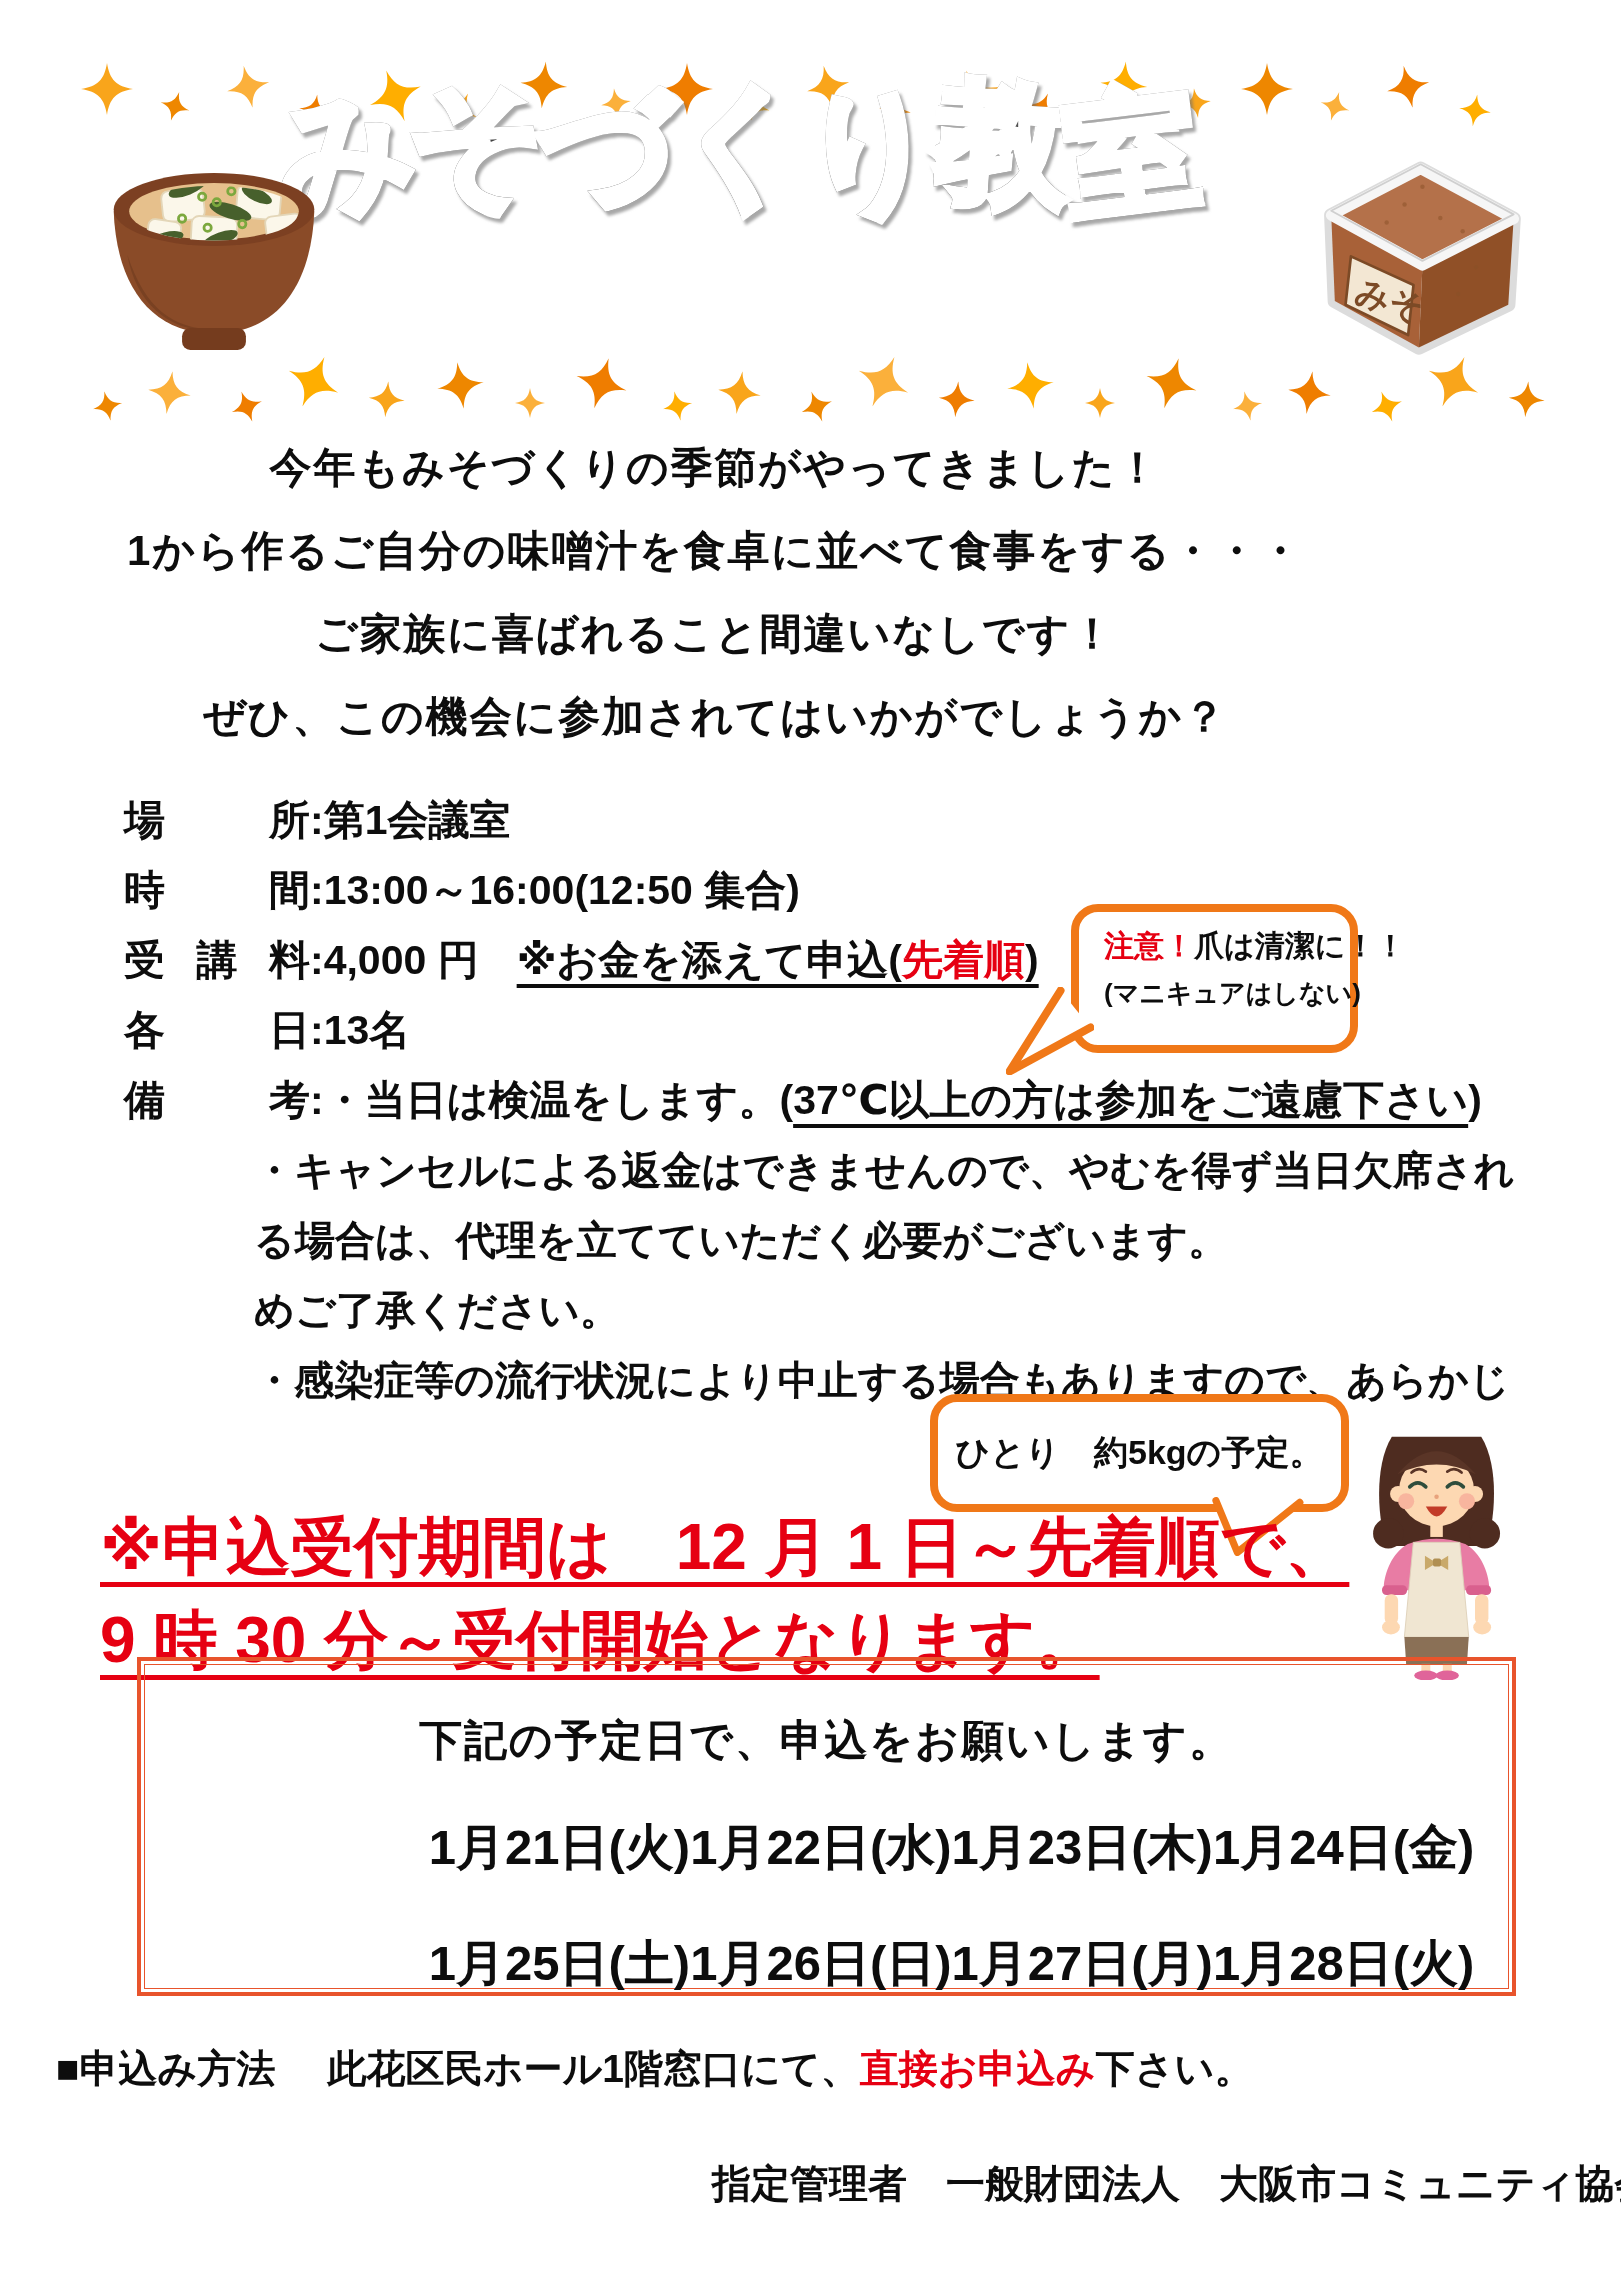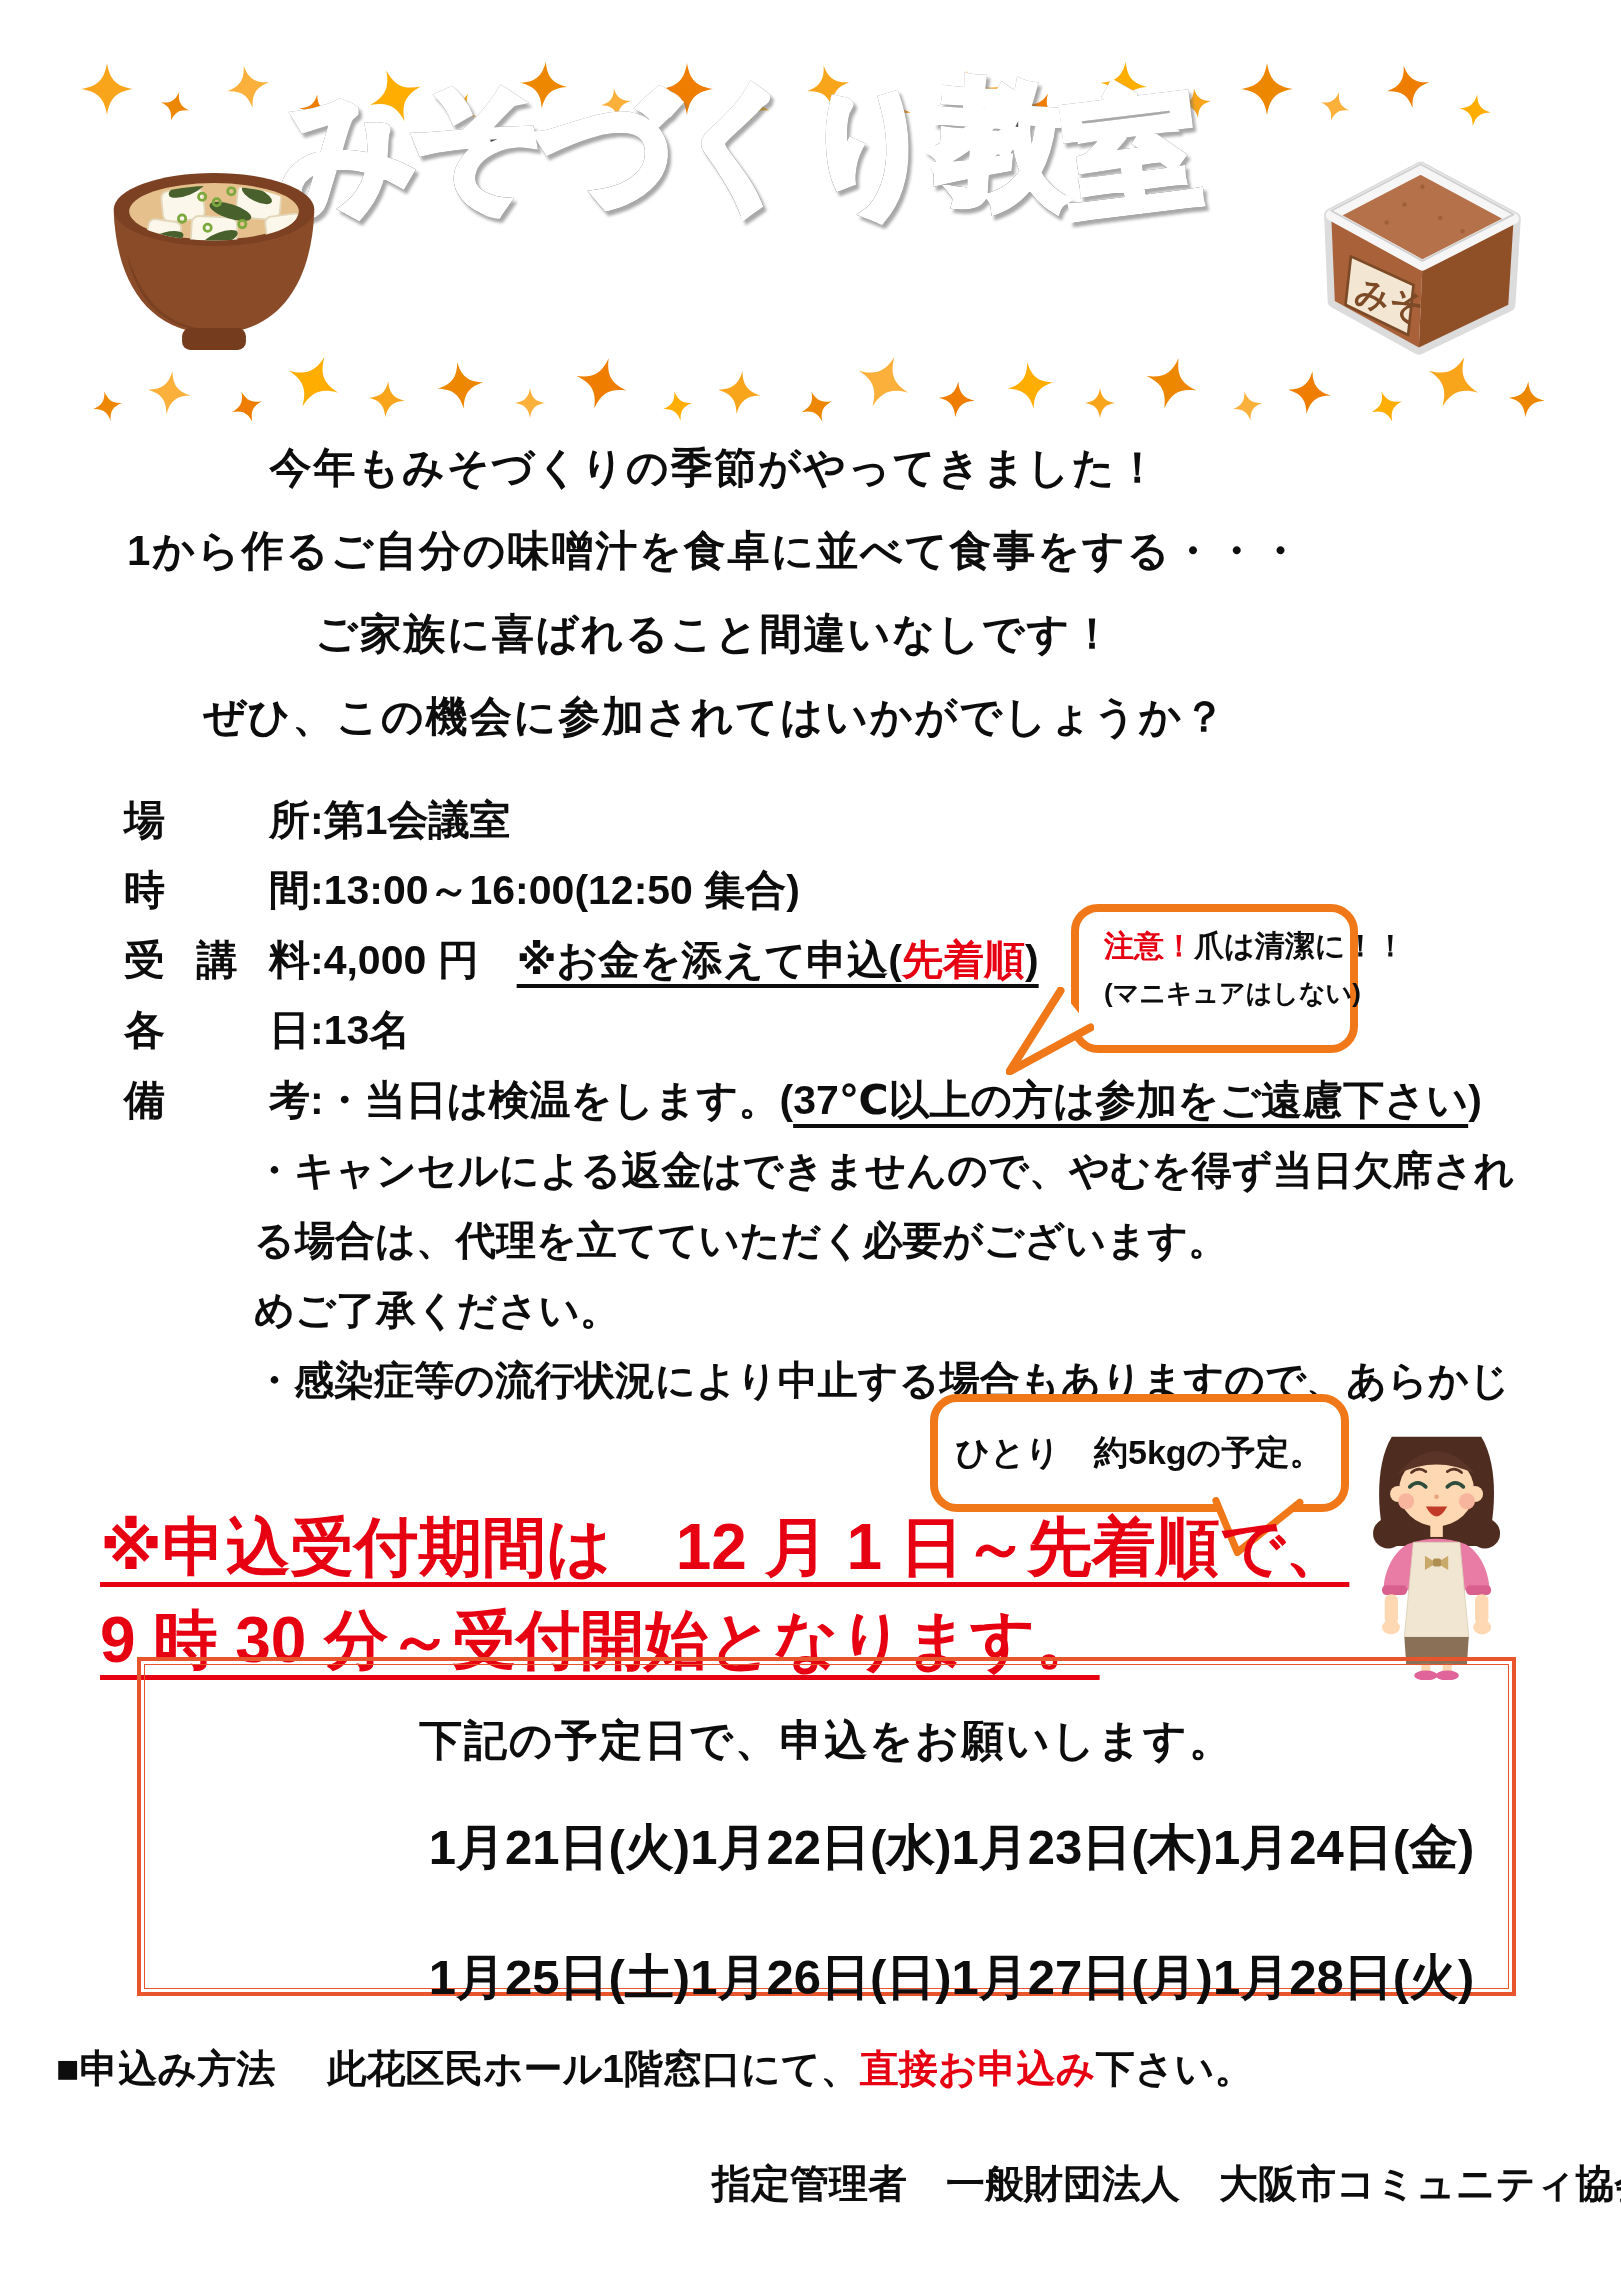--- a/index.html
+++ b/index.html
@@ -53,21 +53,21 @@
   .notice-line{
     font-size:64px; font-weight:bold; color:#e60012; height:93px; line-height:82px;
     text-decoration:underline; text-decoration-thickness:5.4px; text-underline-offset:12.5px;
   }
   
   .schedule-box{position:absolute; left:137px; top:1657px; width:1379px; height:339px; border:4.5px solid #e8542c; box-sizing:border-box;}
   .schedule-inner{position:absolute; left:2.7px; top:2.7px; right:2.7px; bottom:2.7px; border:1.8px solid #e8542c;}
   .schedule-heading{margin-top:47px; text-align:center; font-size:43px; font-weight:bold; color:#0d0d0d; letter-spacing:1.8px;}
   .schedule-row{display:flex; justify-content:flex-end; padding:0 34px; font-size:49px; font-weight:bold; color:#0d0d0d; white-space:nowrap;}
   .schedule-row.r1{margin-top:45px;}
-  .schedule-row.r2{margin-top:64px;}
+  .schedule-row.r2{margin-top:50px;}
   
   .footer-line{position:absolute; font-size:39px; font-weight:bold; color:#0d0d0d; white-space:nowrap;}
   .fl1{left:56px; top:2042px;}
   .fl2{left:340px; top:2099px;}
   .fl3{left:712px; top:2157px;}
   .method-gap{margin-left:52px;}
   
   .illu{position:absolute;}
 </style>
 </head>

